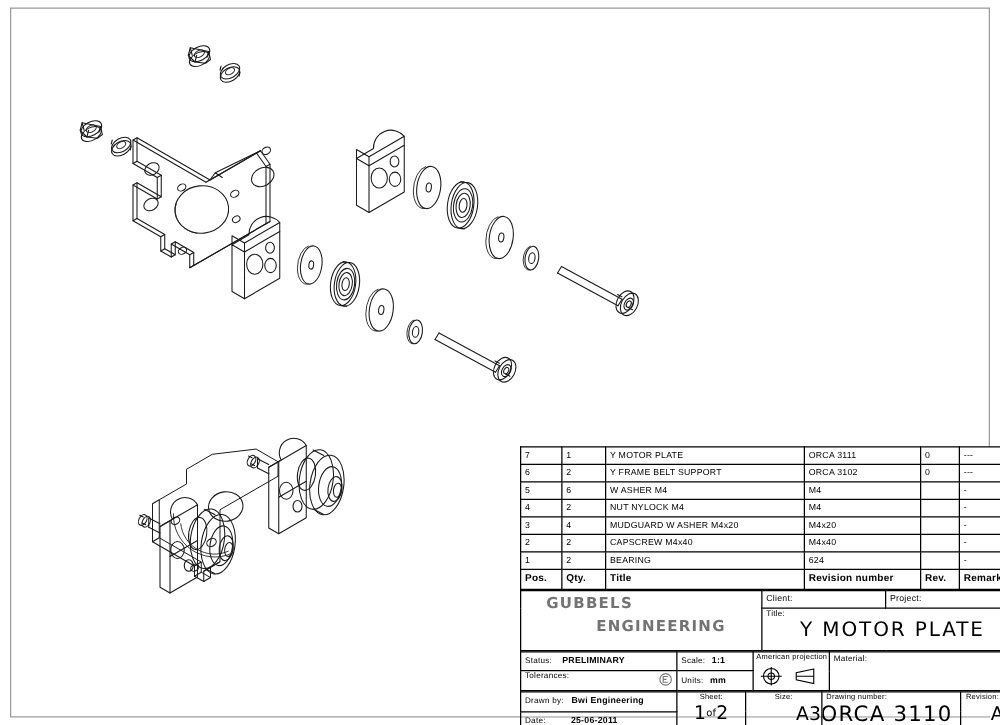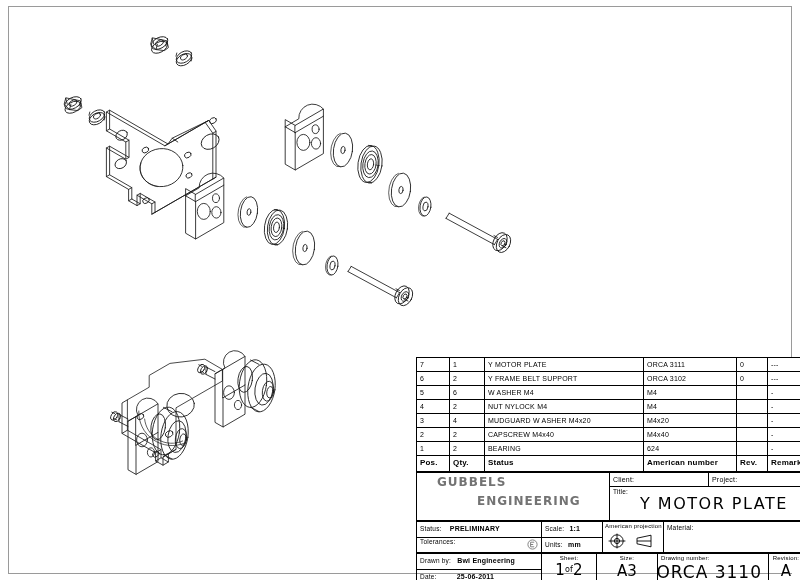--- a/index.html
+++ b/index.html
@@ -160,21 +160,21 @@
   .cell-dwgnum  { width: 110px; height: 30px; padding: 0 !important; position: relative; }
   .cell-rev     { width: 34px; height: 30px; padding: 0 !important; position: relative; }
 
   .mini-lbl {
     position: absolute; left: 0; right: 0; top: 1px;
     text-align: center; font-size: 6px;
   }
   .mini-lbl.lft { text-align: left; left: 3px; }
   .big-val {
     position: absolute; left: 0; right: 0; top: 9px;
-    text-align: center;
+    text-align: right;
     font-family: "DejaVu Sans", sans-serif;
     font-size: 15px;
     font-weight: normal;
   }
   .sheet-val {
     position: absolute; left: 0; right: 0; top: 8px;
     text-align: center;
     font-family: "DejaVu Sans", sans-serif;
     font-size: 15px;
   }
@@ -527,22 +527,22 @@
           <td class="c-pos">1</td>
           <td class="c-qty">2</td>
           <td class="c-title">BEARING</td>
           <td class="c-dwg">624</td>
           <td class="c-rev"></td>
           <td class="c-rem">-</td>
         </tr>
         <tr class="bom-head">
           <td class="c-pos">Pos.</td>
           <td class="c-qty">Qty.</td>
-          <td class="c-title">Status</td>
-          <td class="c-dwg">American number</td>
+          <td class="c-title">Title</td>
+          <td class="c-dwg">Revision number</td>
           <td class="c-rev">Rev.</td>
           <td class="c-rem">Remarks</td>
         </tr>
       </tbody>
     </table>
 
     <table class="tb">
       <tbody>
         <tr>
           <td class="logo-cell" rowspan="2">

